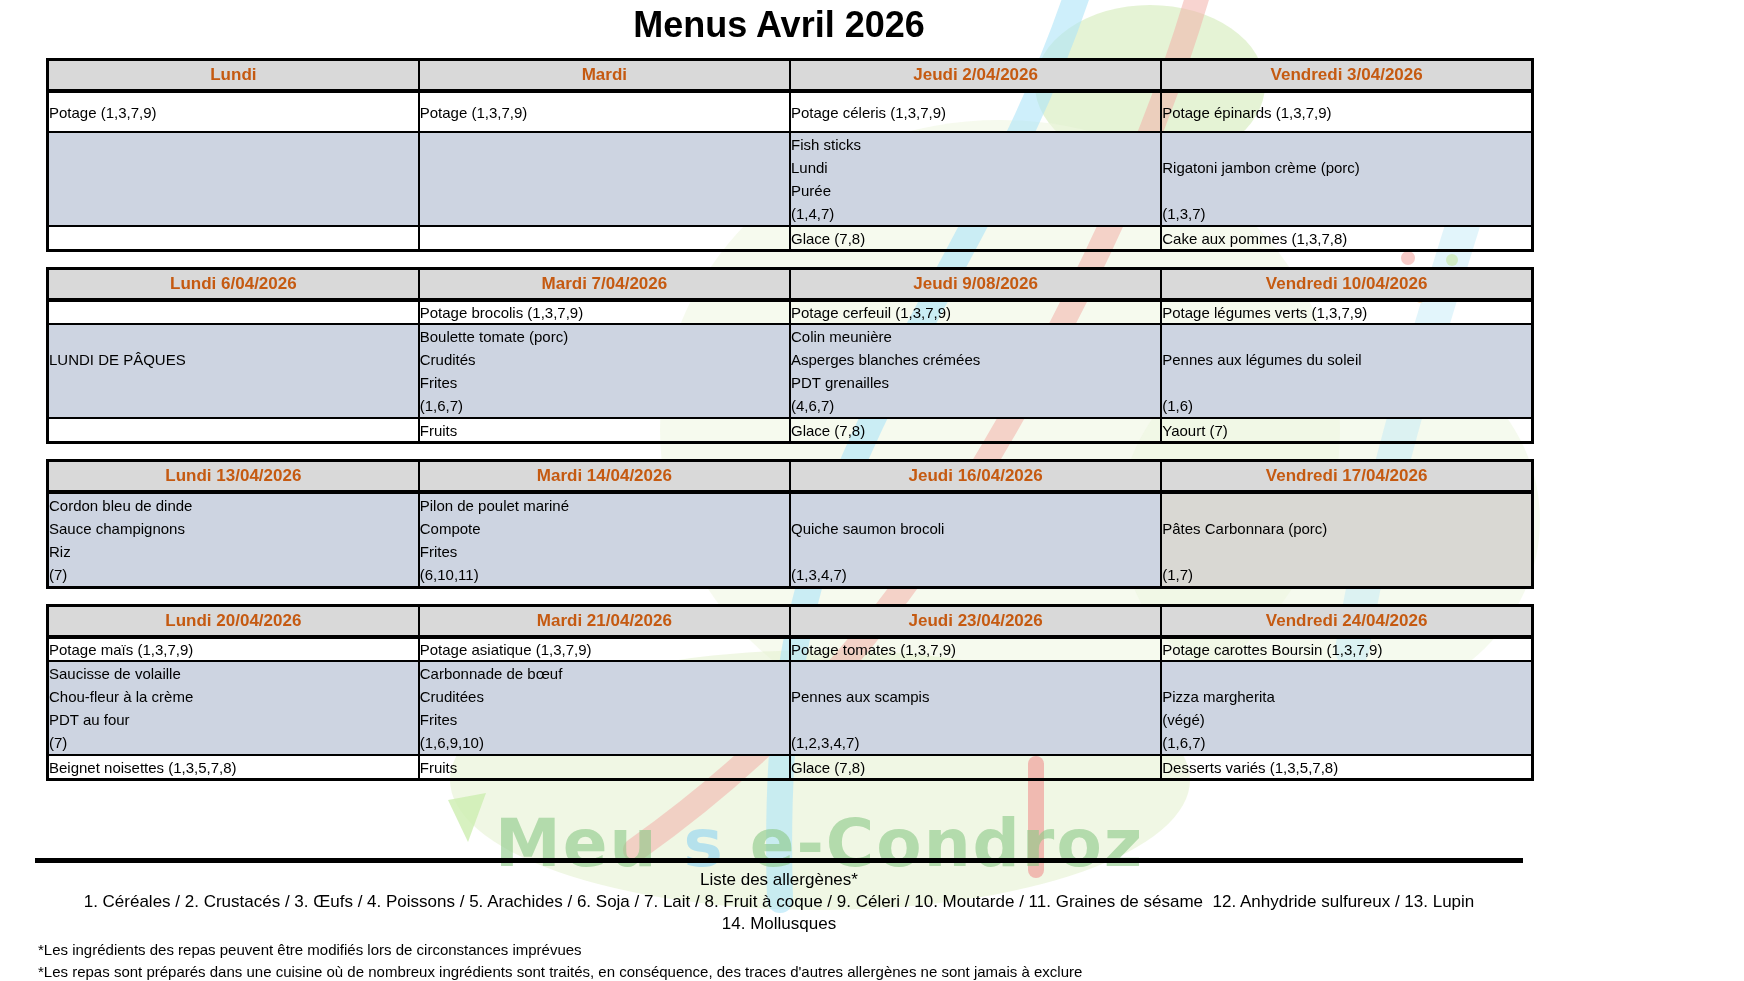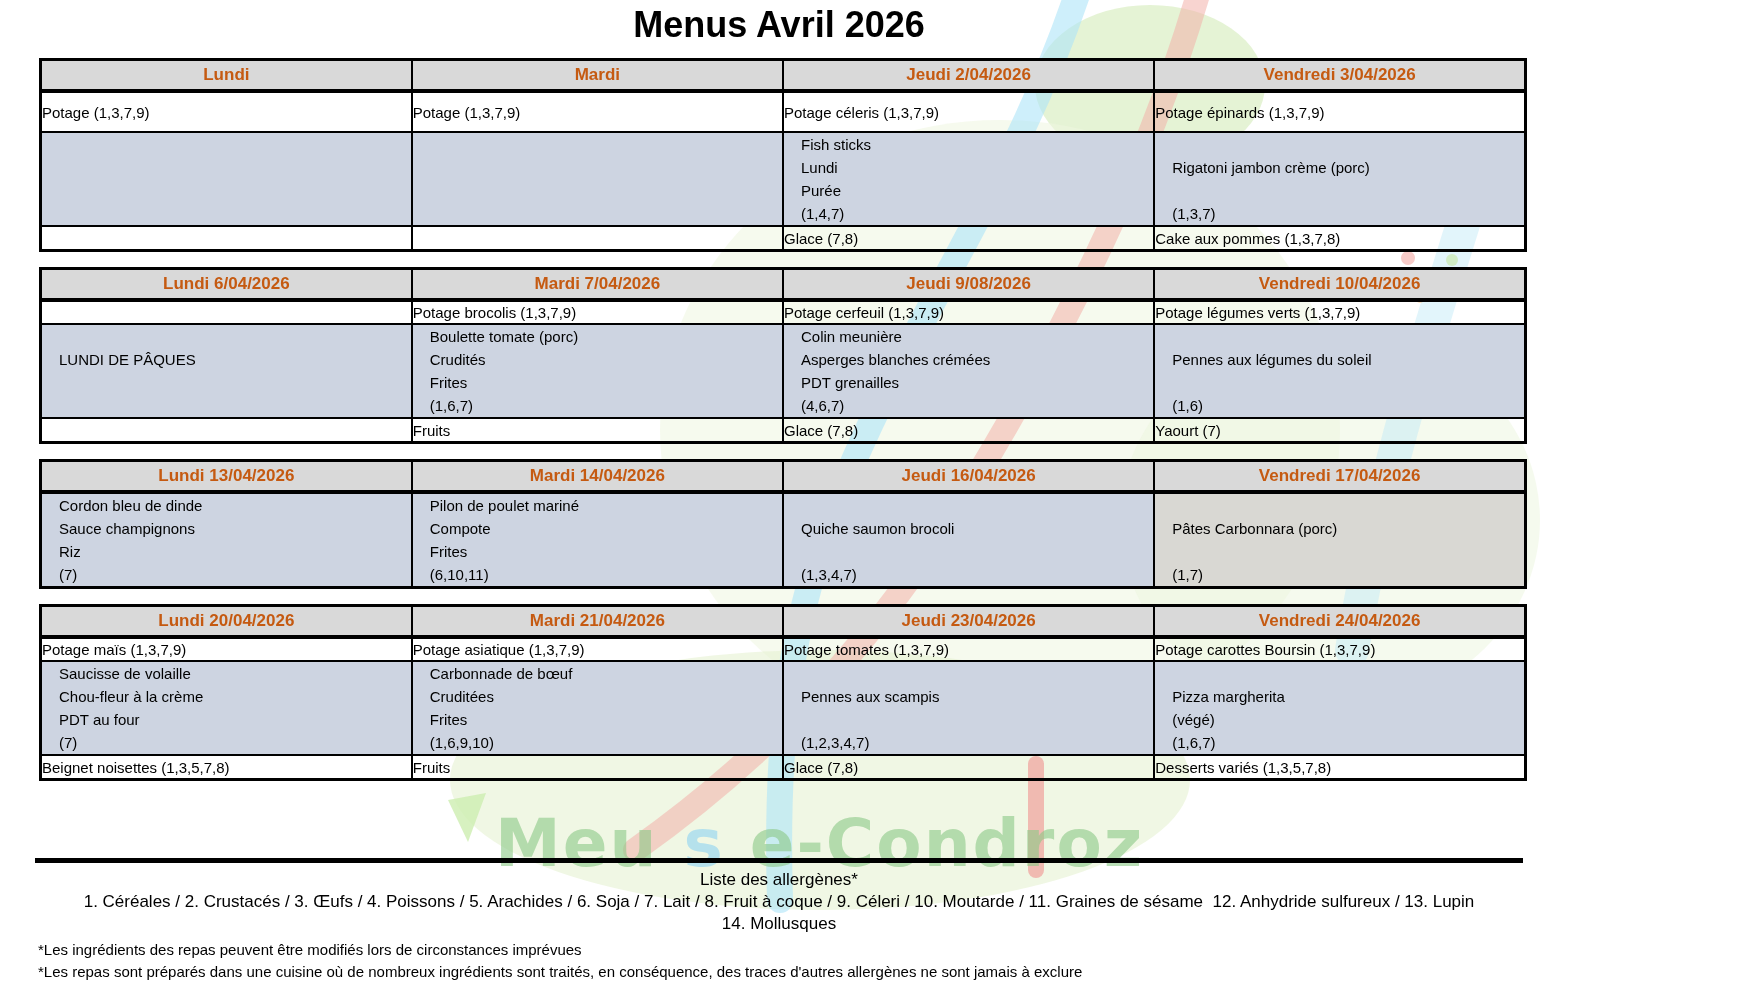--- a/index.html
+++ b/index.html
@@ -20,21 +20,21 @@
     font-size:36px;
     line-height:42px;
     font-weight:bold;
     letter-spacing:0px;
   }
   #weeks{margin-left:35px;width:1488px;}
   table.week-table{
     width:1488px;
     table-layout:fixed;
     border-collapse:collapse;
-    margin:0 0 15px 4px;
+    margin:0 0 15px 11px;
     border:3px solid var(--border-c,#000);
   }
   table.week-table th{
     background:var(--header-bg,#d9d9d9);
     color:var(--header-text,#c55a11);
     font-size:17px;
     font-weight:bold;
     height:26px;
     border:2px solid var(--border-c,#000);
     border-bottom:4px solid var(--border-c,#000);
@@ -42,21 +42,21 @@
   }
   table.week-table td{
     border:2px solid var(--border-c,#000);
     font-size:15px;
     vertical-align:middle;
     padding:0;
     background:transparent;
   }
   tr.row-soup td{height:21px;}
   table.week-0 tr.row-soup td{height:38px;}
-  tr.row-main td{background:var(--main-bg,#cdd4e1);padding-left:17px;}
+  tr.row-main td{background:var(--main-bg,#cdd4e1);}
   tr.row-main td.alt-bg{background:var(--main-bg-alt,#d9d9d4);}
   .main-lines{
     height:92px;
     display:flex;
     flex-direction:column;
     justify-content:space-around;
   }
   .main-lines .line{height:23px;line-height:23px;font-size:15px;}
   tr.row-dessert td{height:22px;}
   .footer{

